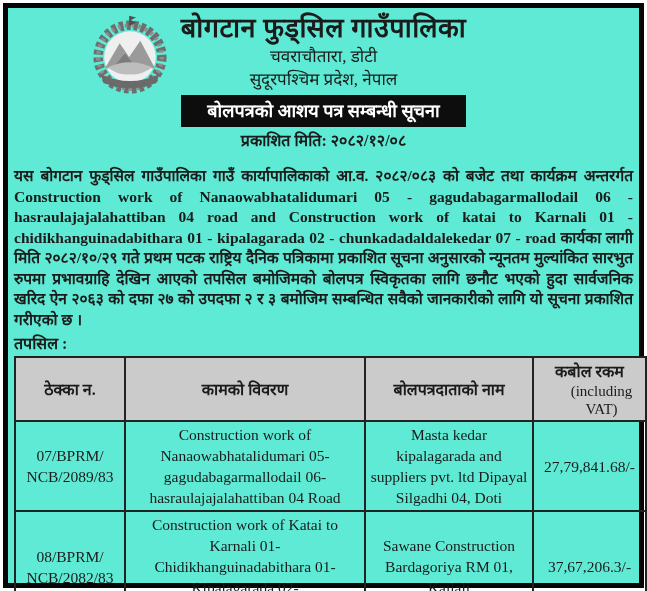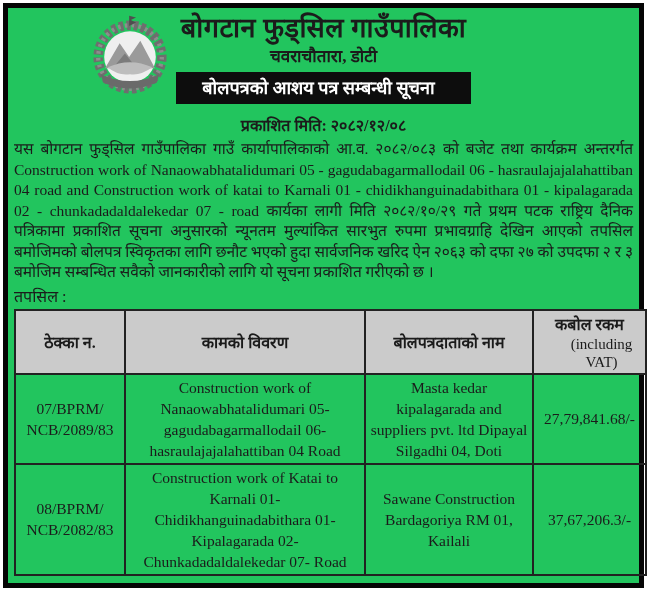--- a/index.html
+++ b/index.html
@@ -8,50 +8,51 @@
     width: 647px; height: 591px;
     font-family: "Liberation Serif", "DejaVu Serif", serif;
     color: #1b1b1b;
     position: relative;
     overflow: hidden;
   }
   .page {
     position: absolute;
     left: 3px; top: 3px; right: 3px; bottom: 3px;
     border: 5px solid #050505;
-    background: #22c55e;
+    background: #5eead4;
     padding: 4px 6px 4px 6px;
   }
   
   .letterhead { position: relative; text-align: center; }
   .emblem {
     position: absolute; left: 72px; top: 2px;
     width: 88px; height: 86px;
   }
   .org-line1, .org-line2 {
     font-size: 27px; font-weight: bold; line-height: 33px;
     letter-spacing: 0.5px;
   }
-  .addr-line { font-size: 17px; font-weight: bold; line-height: 22px; margin-top: 1px; }
+  .addr-line { font-size: 17px; font-weight: normal; line-height: 22px; margin-top: 1px; }
   .notice-bar-wrap { margin-top: 4px; }
   .notice-bar {
     display: inline-block;
     background: #0d0d0d; color: #ffffff;
     font-size: 18px; font-weight: bold;
-    padding: 3px 36px 5px 26px;
+    padding: 3px 26px 5px 26px;
   }
-  .pub-date { font-size: 16px; font-weight: bold; margin-top: 12px; line-height: 20px; }
+  .pub-date { font-size: 16px; font-weight: bold; margin-top: 4px; line-height: 20px; }
   
   .body-par {
-    margin-top: 3px;
+    margin-top: 15px;
     font-size: 15.5px;
     line-height: 20.5px;
     text-align: justify;
+    font-weight: bold;
   }
-  .tapasil { font-size: 16px; font-weight: normal; line-height: 24px; margin-top: 2px; }
+  .tapasil { font-size: 16px; font-weight: bold; line-height: 24px; margin-top: 2px; }
   
   table.notice-table {
     width: 100%;
     border-collapse: collapse;
     table-layout: fixed;
   }
   table.notice-table th, table.notice-table td {
     border: 2px solid #222222;
     text-align: center;
     vertical-align: middle;
@@ -90,20 +91,21 @@
 
       <path d="M21 63 L38 34 L49 50 L62 31 L79 63 Z" fill="#9a9a9a"></path>
       <path d="M30 63 L44 46 L58 63 Z" fill="#7b7b7b"></path>
 
       <path d="M24 62 Q50 50 76 62 Q62 72 50 70 Q36 72 24 62 Z" fill="#bdbdbd"></path>
 
       <path d="M16 70 Q50 86 84 70 L81 80 Q50 93 19 80 Z" fill="#6a6a6a"></path>
     </svg>
     <div class="org-line1">बोगटान फुड्सिल गाउँपालिका</div>
     <div class="addr-line">चवराचौतारा, डोटी</div>
+    <div class="addr-line">सुदूरपश्चिम प्रदेश, नेपाल</div>
     <div class="notice-bar-wrap">
       <div class="notice-bar">बोलपत्रको आशय पत्र सम्बन्धी सूचना</div>
     </div>
     <div class="pub-date">प्रकाशित मिति: २०८२/१२/०८</div>
   </div>
 
   <p class="body-par">यस बोगटान फुड्सिल गाउँपालिका गाउँ कार्यापालिकाको आ.व. २०८२/०८३ को बजेट तथा कार्यक्रम अन्तरर्गत Construction work of Nanaowabhatalidumari 05 - gagudabagarmallodail 06 - hasraulajajalahattiban 04 road and Construction work of katai to Karnali 01 - chidikhanguinadabithara 01 - kipalagarada 02 - chunkadadaldalekedar 07 - road कार्यका लागी मिति २०८२/१०/२९ गते प्रथम पटक राष्ट्रिय दैनिक पत्रिकामा प्रकाशित सूचना अनुसारको न्यूनतम मुल्यांकित सारभुत रुपमा प्रभावग्राहि देखिन आएको तपसिल बमोजिमको बोलपत्र स्विकृतका लागि छनौट भएको हुदा सार्वजनिक खरिद ऐन २०६३ को दफा २७ को उपदफा २ र ३ बमोजिम सम्बन्धित सवैको जानकारीको लागि यो सूचना प्रकाशित गरीएको छ ।</p>
 
   <div class="tapasil">तपसिल :</div>
 

